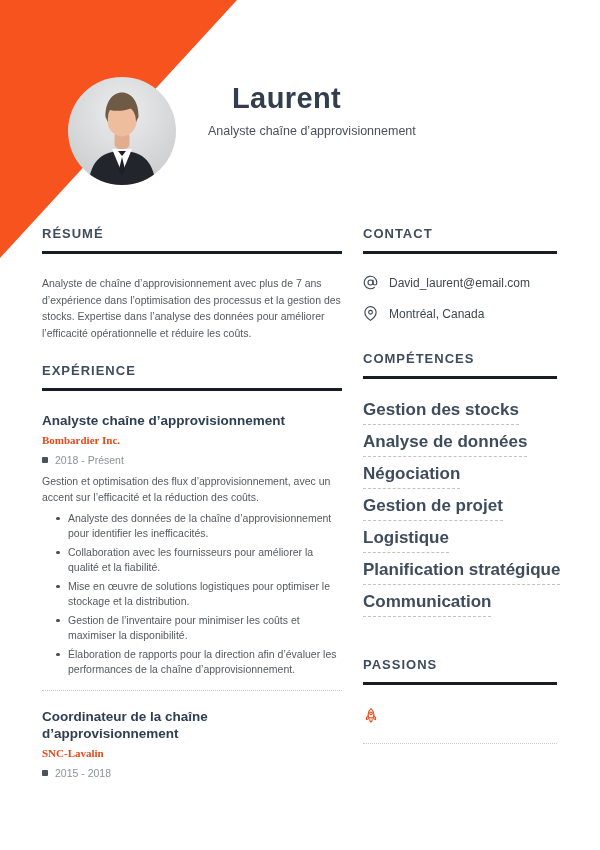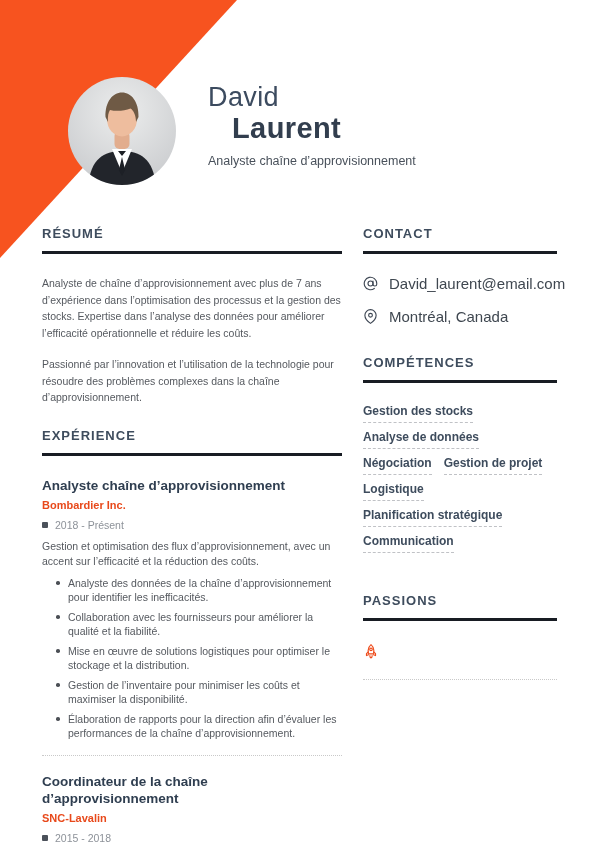--- a/index.html
+++ b/index.html
@@ -35,44 +35,44 @@
   section.sect { margin-bottom:0; }
   .mt-exp { margin-top:22px; }
   .mt-skl { margin-top:30px; }
   .mt-pas { margin-top:40px; }
 
   
   .para { font-size:10.5px; line-height:16.5px; color:#55595f; margin:0 0 15px; }
 
   
   .job-title { font-size:13.5px; font-weight:700; color:#2f3e50; margin:0 0 5px; line-height:17px; }
-  .company   { font-size:11px; font-weight:700; color:#e8491b; margin:0 0 8px; }
+  .company   { font-size:11px; font-weight:700; color:#e8491b; margin:0 0 8px;font-family:Liberation Serif, serif; }
   .period    { display:flex; align-items:center; font-size:10.5px; color:#8d9299; margin:0 0 8px; }
   .period .sq { display:inline-block; width:6px; height:6px; background:#4b515a; border-radius:1px; margin-right:7px; }
   .summary   { font-size:10.5px; line-height:15.5px; color:#55595f; margin:0 0 6px; }
   ul.blist { margin:0; padding:0 0 0 14px; list-style:none; }
   ul.blist li {
     position:relative; padding-left:12px; margin-bottom:5px;
     font-size:10.5px; line-height:14.5px; color:#55595f;
   }
   ul.blist li::before {
     content:""; position:absolute; left:0; top:5.5px;
     width:3.5px; height:3.5px; border-radius:50%; background:#4b4f55;
   }
   .divider { border-top:1px dotted #c9c9c9; margin:14px 0 17px; height:0; }
 
   
   .contact-item { display:flex; align-items:center; gap:11px; margin-bottom:16px; }
   .contact-item svg { flex:0 0 auto; display:block; }
-  .contact-text { font-size:15px; color:#3f4750; }
+  .contact-text { font-size:12px; color:#3f4750; }
 
   
   .skills { display:flex; flex-wrap:wrap; column-gap:12px; row-gap:7px; }
   .skill {
-    font-size:12px; font-weight:700; color:#3e4c5d;
+    font-size:17px; font-weight:700; color:#3e4c5d;
     padding-bottom:4px; border-bottom:1px dashed #c0c2c6; white-space:nowrap;
   }
 
   
   .passion-item { display:flex; gap:13px; align-items:flex-start; }
   .passion-item svg { flex:0 0 auto; margin-top:1px; display:block; }
   .passion-title { font-size:12.5px; font-weight:700; color:#2f3e50; margin:0 0 6px; }
   .passion-text  { font-size:10.5px; line-height:16px; color:#55595f; margin:0; }
   .passion-div { border-top:1px dotted #c9c9c9; margin-top:20px; height:0; }
 
@@ -100,34 +100,32 @@
       <path d="M20 110c2-27 15-36 34-36s32 9 34 36z" fill="#22252b"></path>
       <path d="M44 72h20l-10 24z" fill="#ffffff"></path>
       <path d="M54 79l-4-5h8zM54 80l3.2 13-3.2 6-3.2-6z" fill="#1d2026"></path>
       <rect x="46.5" y="54" width="15" height="18" rx="5" fill="#e2ad8e"></rect>
       <ellipse cx="54" cy="42" rx="15" ry="17.5" fill="#eebd9e"></ellipse>
       <path d="M37.5 40c-.5-15 7-24.5 16.5-24.5S71 25 70.5 40l-2.5 5c0-7-2.5-11.5-5.5-13.5-6 2.5-14.5 3-20.5 1.5-1.5 2-2.5 6-2 12z" fill="#6f5a45"></path>
     </svg>
   </div>
 
   <div class="header-text">
-    <div class="first-name">David</div>
     <div class="last-name">Laurent</div>
     <div class="headline">Analyste chaîne d’approvisionnement</div>
   </div>
 
   <div class="columns">
 
     <div class="col-left">
 
       <section class="sect">
         <h2 class="section-title">RÉSUMÉ</h2>
         <div class="rule"></div>
         <p class="para">Analyste de chaîne d’approvisionnement avec plus de 7 ans d’expérience dans l’optimisation des processus et la gestion des stocks. Expertise dans l’analyse des données pour améliorer l’efficacité opérationnelle et réduire les coûts.</p>
-        <p class="para">Passionné par l’innovation et l’utilisation de la technologie pour résoudre des problèmes complexes dans la chaîne d’approvisionnement.</p>
       </section>
 
       <section class="sect mt-exp">
         <h2 class="section-title">EXPÉRIENCE</h2>
         <div class="rule"></div>
 
         <div class="job">
           <h3 class="job-title">Analyste chaîne d’approvisionnement</h3>
           <div class="company">Bombardier Inc.</div>
           <div class="period">

